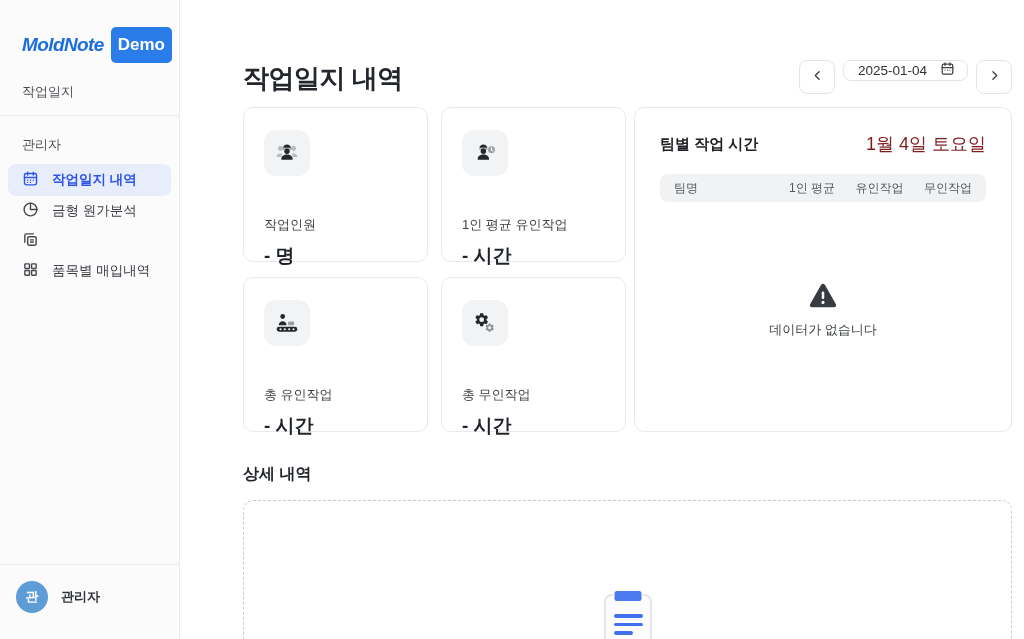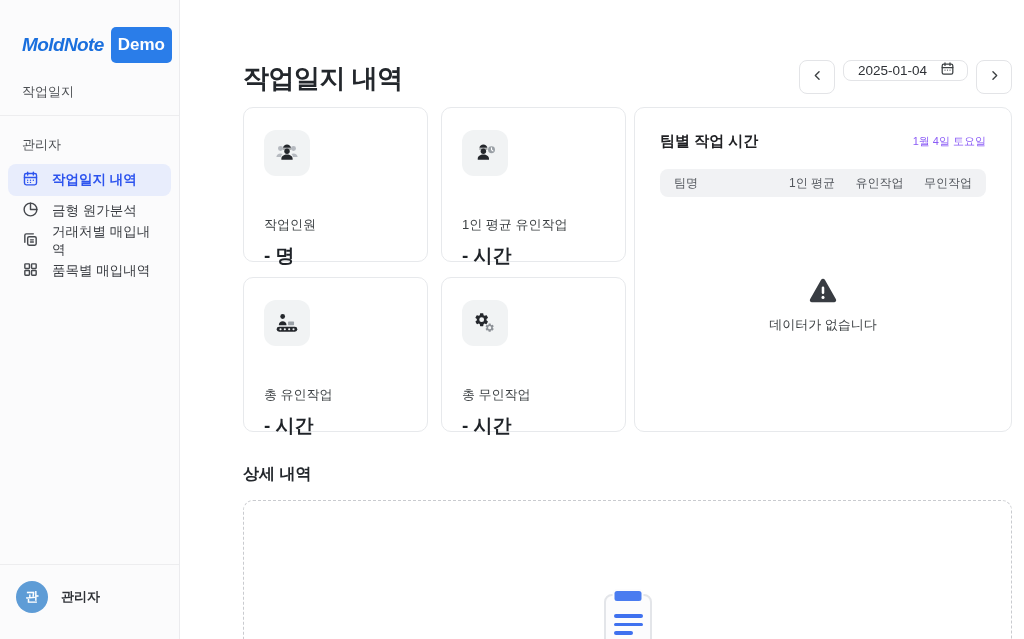--- a/index.html
+++ b/index.html
@@ -38,21 +38,21 @@
   
   .stat-card { position:absolute; width:185px; height:155px; background:#fff; border:1px solid #e7e9ec; border-radius:10px; padding:22px 20px; }
   .icon-chip { width:46px; height:46px; border-radius:12px; background:#f1f3f4; display:flex; align-items:center; justify-content:center; }
   .stat-label { margin-top:40px; font-size:13px; color:#3c4043; }
   .stat-value { margin-top:9px; font-size:19px; font-weight:700; color:#1f2328; }
 
   
   .team-panel { position:absolute; left:454px; top:107px; width:378px; height:325px; background:#fff; border:1px solid #e7e9ec; border-radius:10px; padding:24px 25px; }
   .panel-head { display:flex; align-items:center; justify-content:space-between; }
   .panel-title { font-size:15px; font-weight:700; color:#202124; }
-  .panel-date { font-size:11px; color:#8b5cf6; }
+  .panel-date { font-size:18px; color:#7f1d1d; }
   .table-head { margin-top:18px; height:28px; background:#f1f2f4; border-radius:8px; display:flex; align-items:center; padding:0 14px; font-size:12px; color:#52565c; }
   .th-team { flex:1.35; text-align:left; }
   .th { flex:1; text-align:right; }
   .empty-state { display:flex; flex-direction:column; align-items:center; margin-top:78px; }
   .empty-text { margin-top:5px; font-size:13px; color:#3c4043; }
 
   
   .detail-title { position:absolute; left:63px; top:464px; font-size:16px; font-weight:700; color:#23272c; }
   .detail-dropzone { position:absolute; left:63px; top:500px; width:769px; height:290px; border:1px dashed #c9cbcf; border-radius:10px; background:#fff; }
   .clipboard { position:absolute; left:50%; top:93px; transform:translateX(-50%); width:48px; height:64px; background:#fcfcfd; border:2px solid #e3e5e9; border-radius:8px; }
@@ -102,21 +102,20 @@
         <span>금형 원가분석</span>
       </div>
       <div class="side-item">
         <span>
           <svg width="17" height="17" viewBox="0 0 24 24" fill="none" stroke="#45484d" stroke-width="2" stroke-linecap="round" stroke-linejoin="round">
               <rect x="8" y="8" width="12" height="12" rx="2"></rect>
               <path d="M16 4H6a2 2 0 0 0-2 2v10"></path>
               <path d="M12 12.5h4M12 15.5h4"></path>
             </svg>
         </span>
-        <span>거래처별 매입내역</span>
       </div>
       <div class="side-item">
         <span>
           <svg width="17" height="17" viewBox="0 0 24 24" fill="none" stroke="#45484d" stroke-width="2" stroke-linecap="round" stroke-linejoin="round">
               <rect x="4" y="4" width="6.5" height="6.5" rx="1"></rect>
               <rect x="13.5" y="4" width="6.5" height="6.5" rx="1"></rect>
               <rect x="4" y="13.5" width="6.5" height="6.5" rx="1"></rect>
               <rect x="13.5" y="13.5" width="6.5" height="6.5" rx="1"></rect>
             </svg>
         </span>

